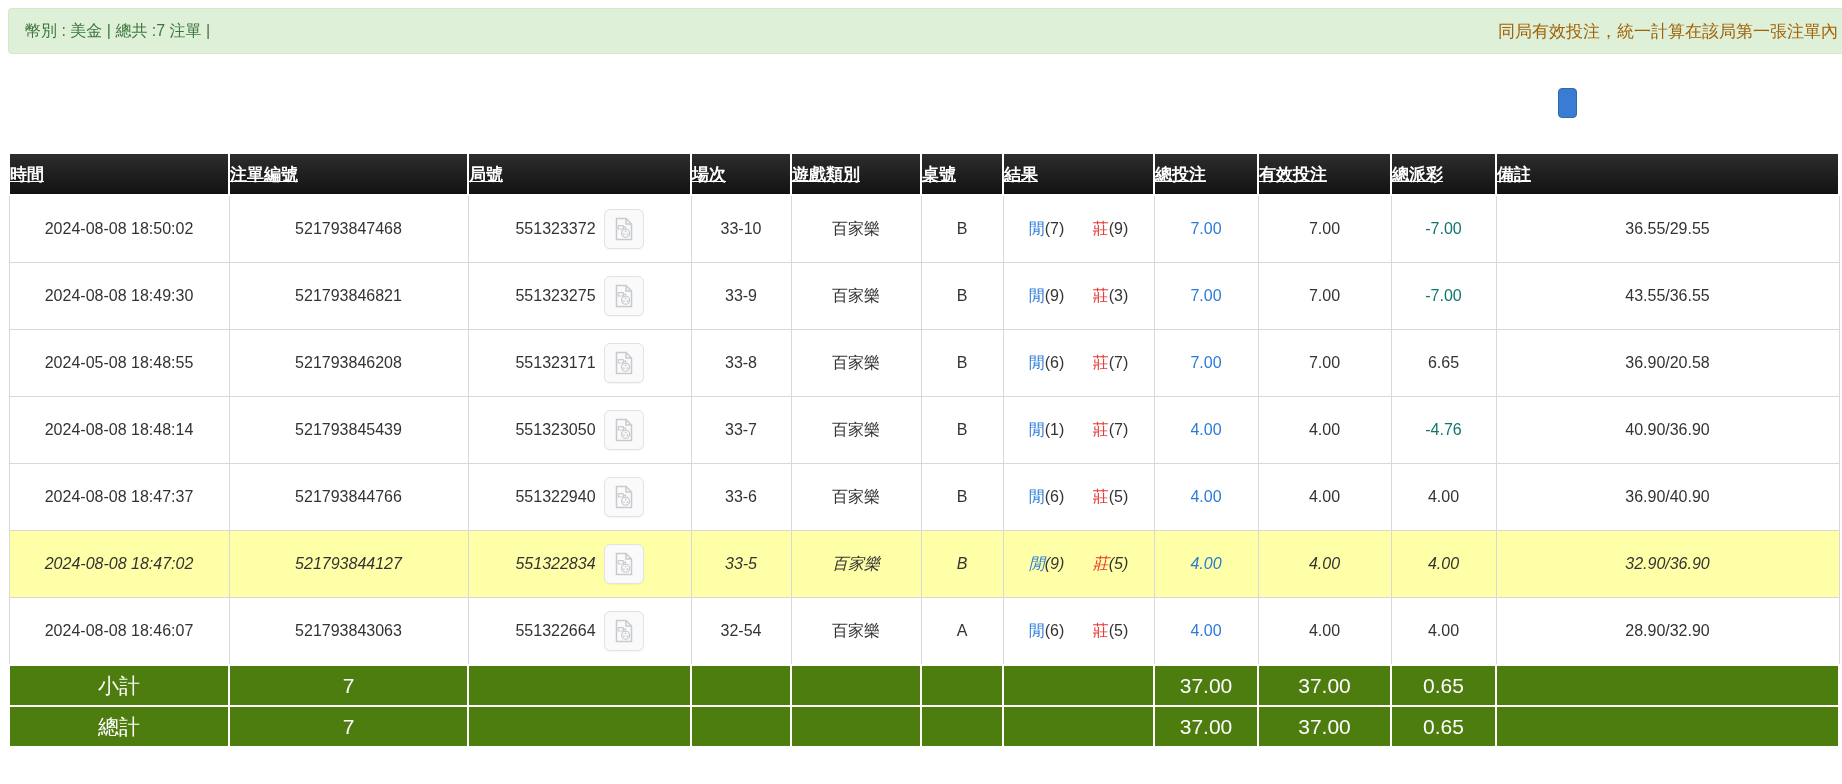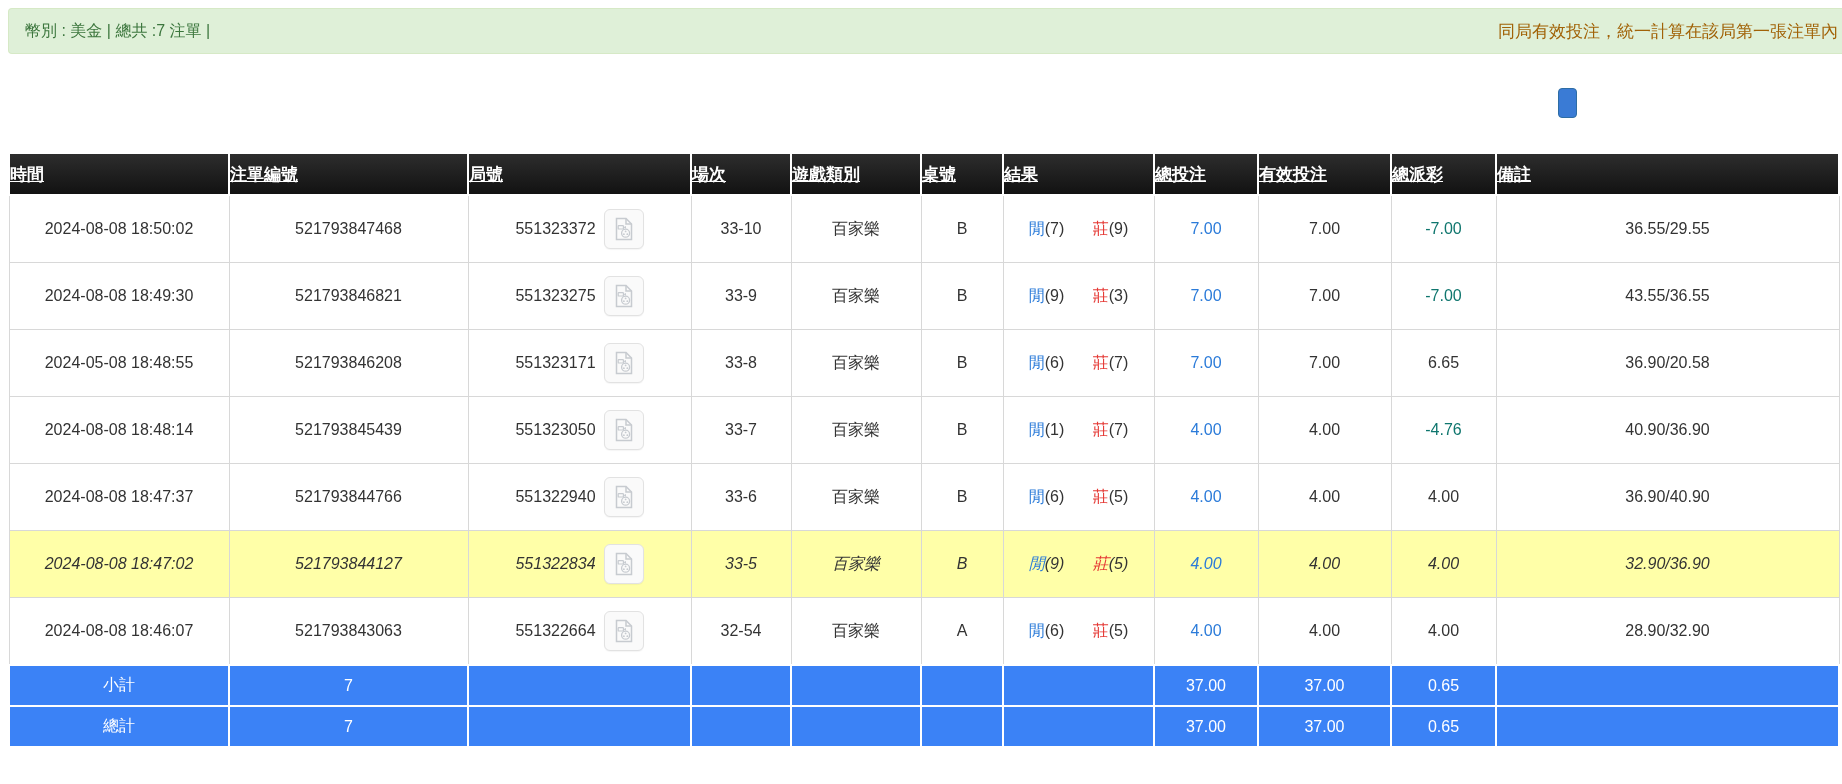--- a/index.html
+++ b/index.html
@@ -32,22 +32,22 @@
     background:linear-gradient(#2d2d2d,#121212);
     color:#fff;font-size:17px;font-weight:bold;
     height:40px;border:2px solid #fff;padding:0;text-align:left;text-decoration:underline;
   }
   table.bets tbody td{
     background:#fff;height:66px;border:1px solid #d8d8d8;
     font-size:16px;text-align:center;padding:0;vertical-align:middle;
   }
   table.bets tbody tr.highlight td{background:#ffffa8;font-style:italic;}
   table.bets tfoot td{
-    background:#3b82f6;color:#fff;height:39px;border:2px solid #fff;
-    font-size:16px;text-align:center;padding:0;
+    background:#4d7c0f;color:#fff;height:39px;border:2px solid #fff;
+    font-size:21px;text-align:center;padding:0;
   }
 
   .blue{color:#2b7bd9;}
   .neg{color:#0f766e;text-align:center;}
   .banker{color:#e53935;}
   .player{color:#2b7bd9;}
   .result-score{color:#333;}
   .result-group{white-space:nowrap;}
   .result-group + .result-group{margin-left:24px;}
 

